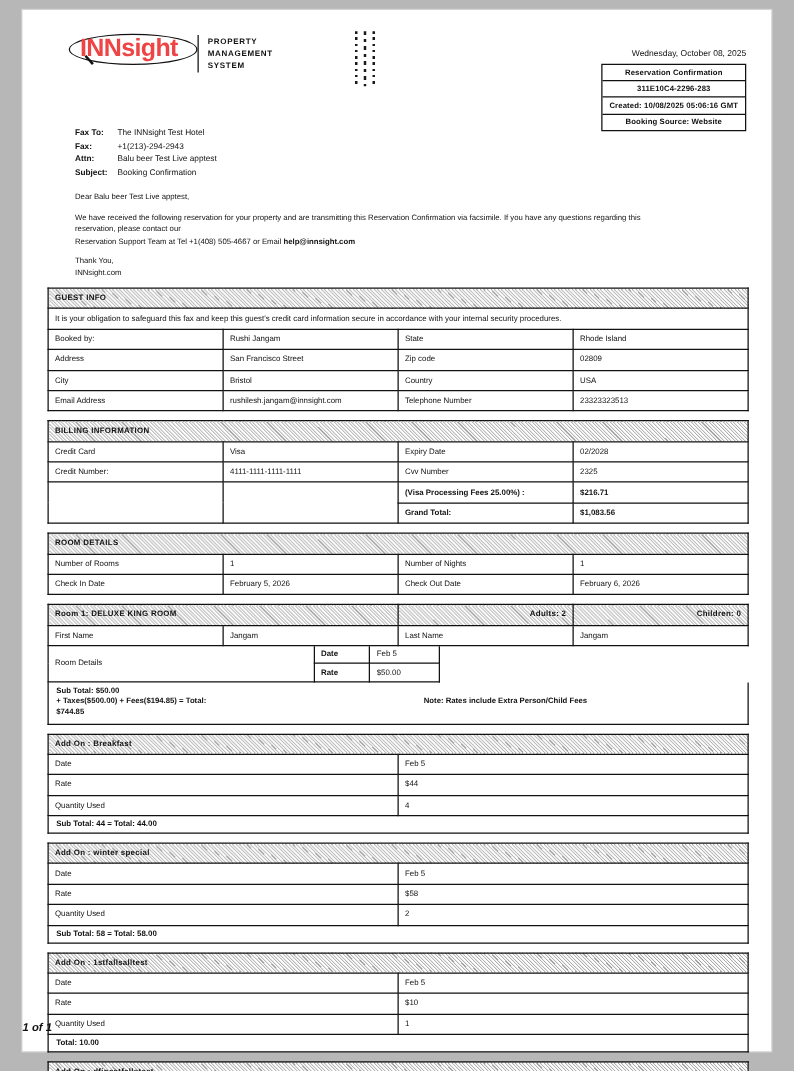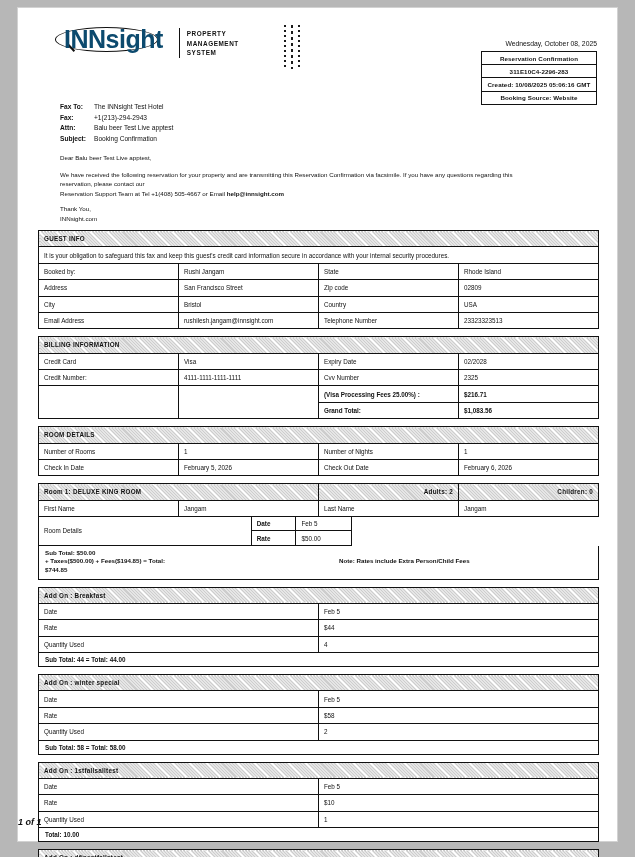--- a/index.html
+++ b/index.html
@@ -38,24 +38,24 @@
     height: 78px;
   }
   .logo-wrap {
     position: absolute;
     left: 22px;
     top: 8px;
     display: flex;
     align-items: flex-start;
   }
   .logo-mark {
-    font-size: 25px;
+    font-size: 20px;
     font-weight: bold;
     letter-spacing: -0.5px;
-    color: #0c4a6e;
+    color: #ef4444;
     line-height: 22px;
     position: relative;
     font-family: "Liberation Sans", sans-serif;
   }
   .logo-oval {
     position: absolute;
     left: -5px;
     top: -1px;
     width: 101px;
     height: 23px;

